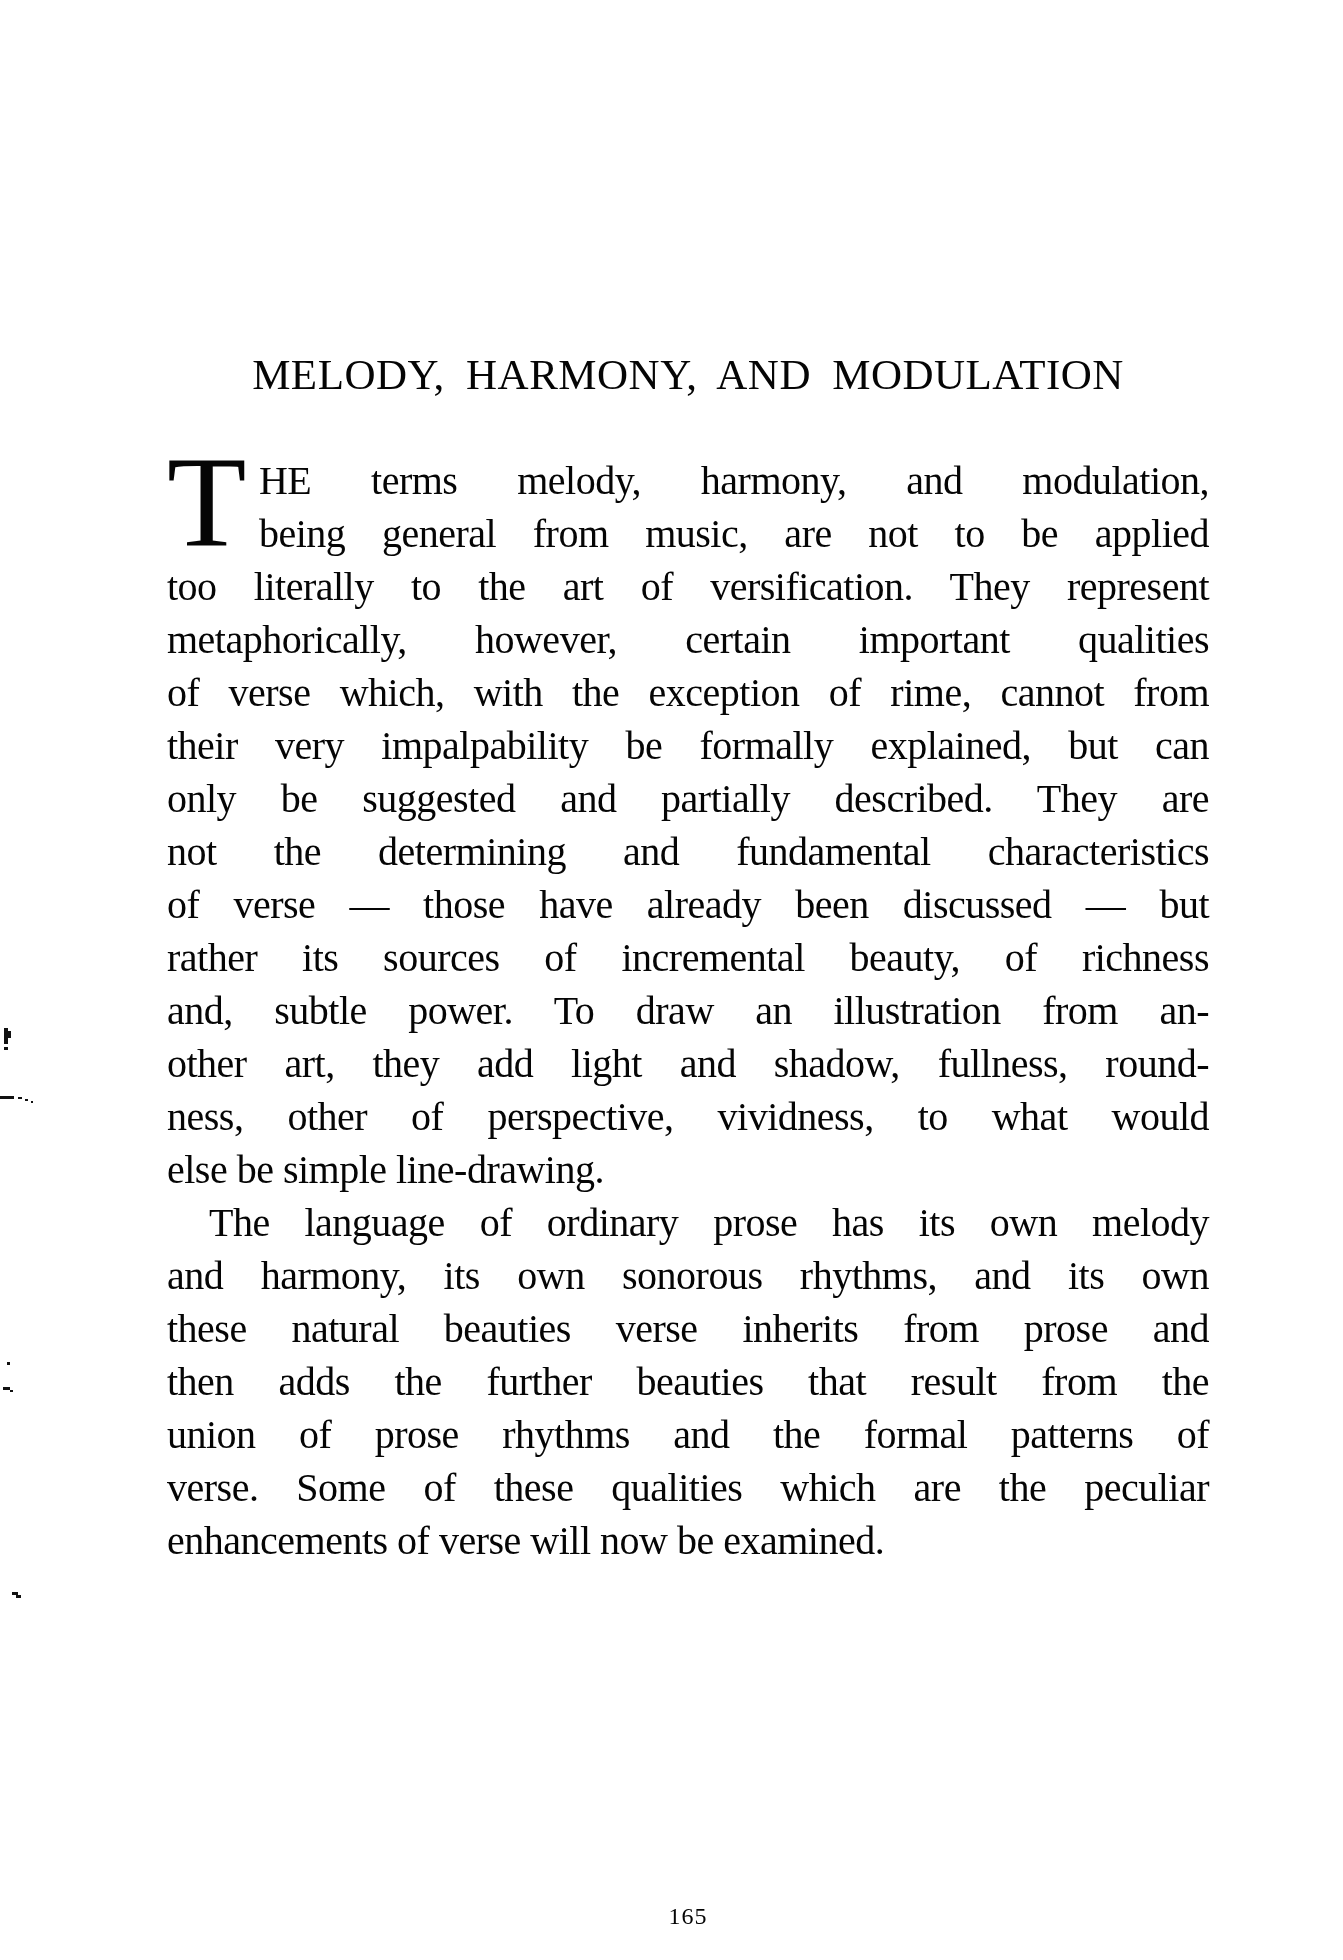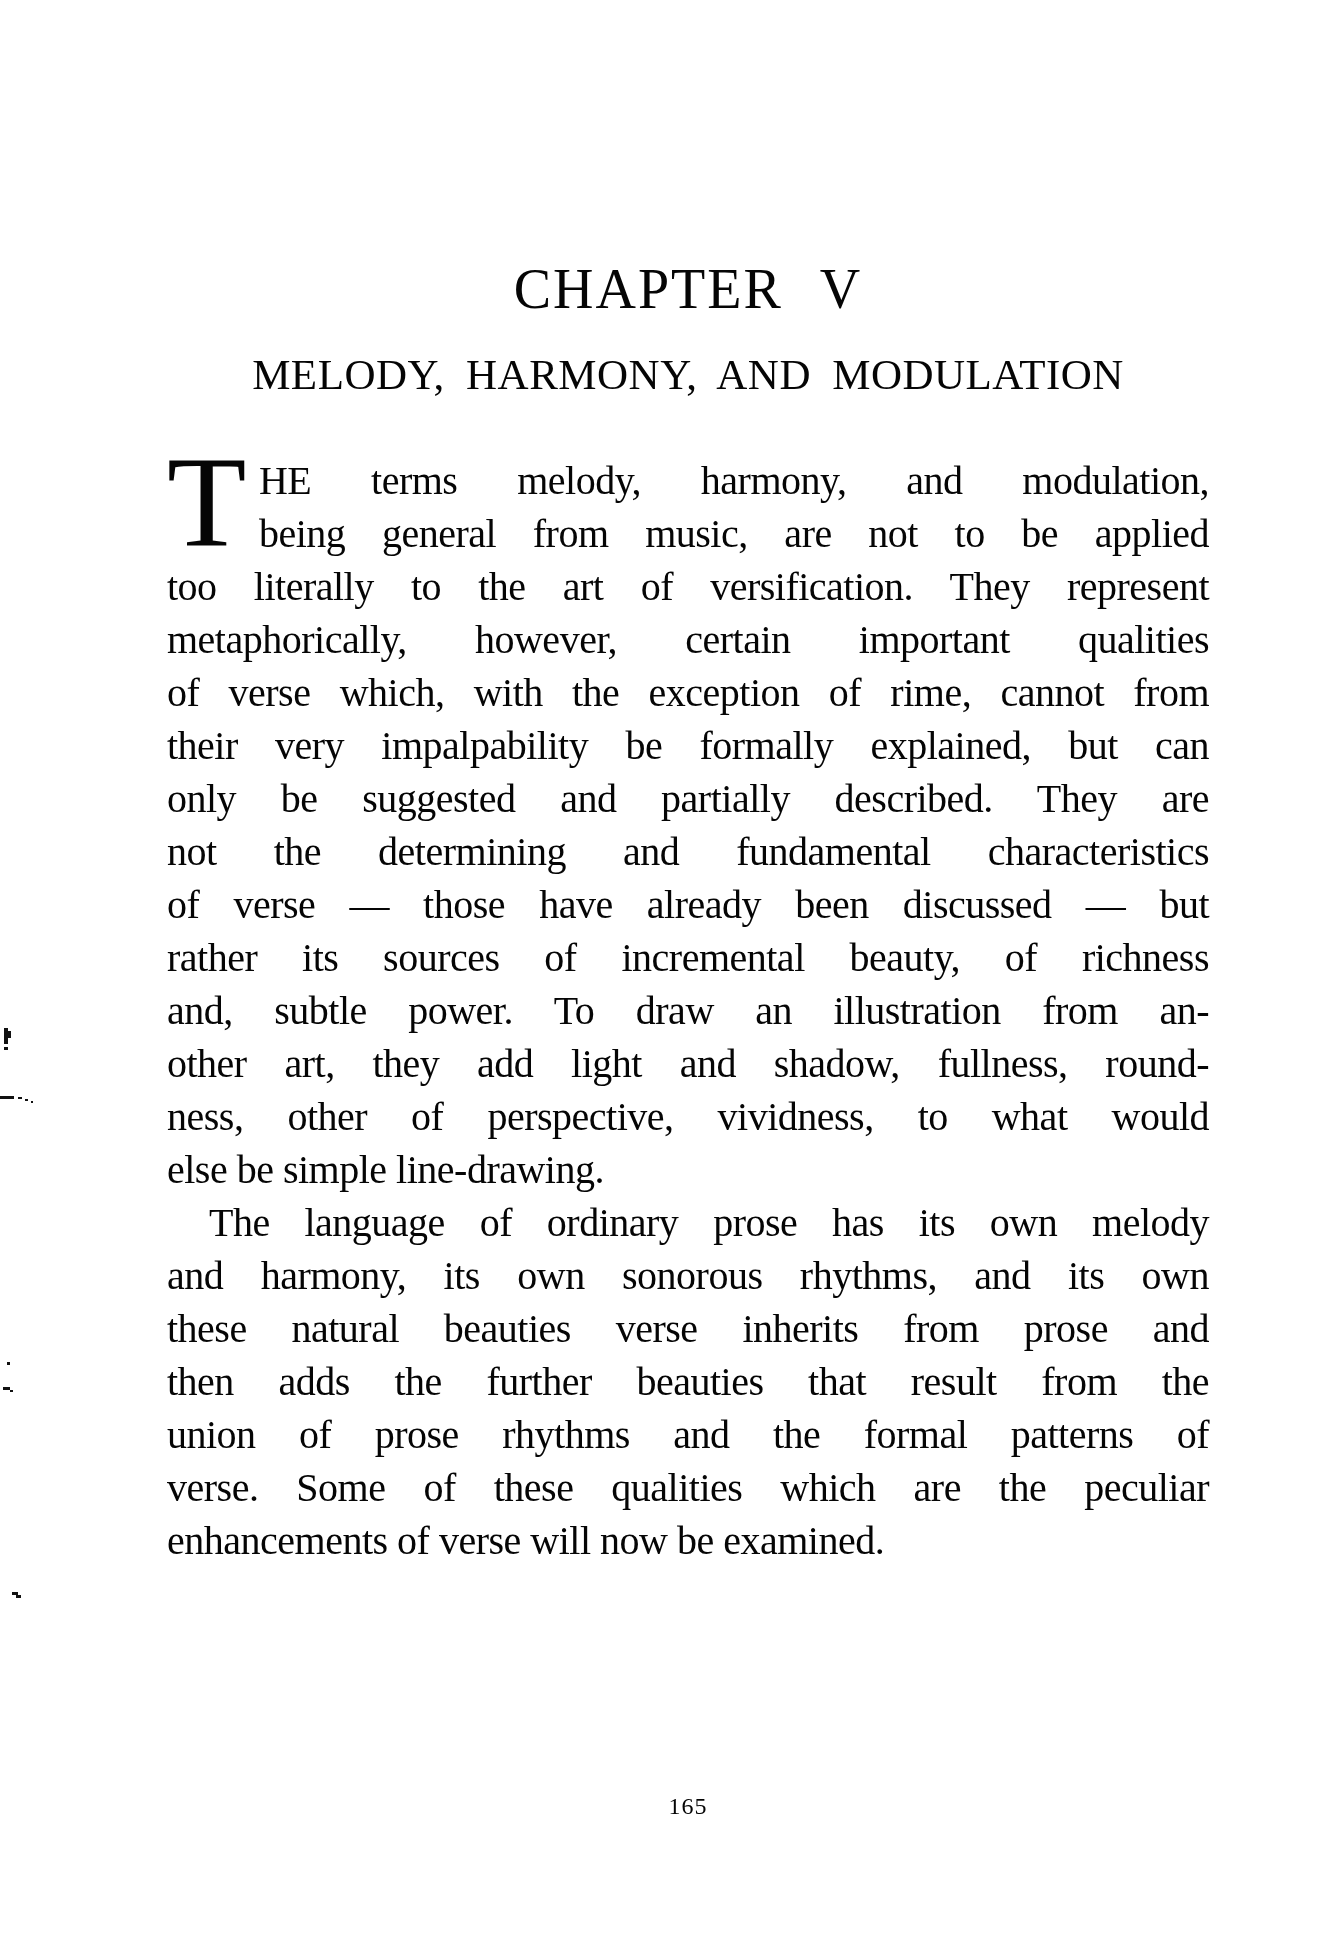--- a/index.html
+++ b/index.html
@@ -43,33 +43,32 @@
   .bl.nj { text-align:left; text-align-last:left; white-space:nowrap; }
   .ind1 { text-indent:42px; }
   .ind2 { text-indent:65px; }
   .dropcap {
     float:left;
     font-size:130px; line-height:95px;
     height:106px;
     margin:0 13px 0 0;
   }
   .page-number {
-    position:absolute; top:1794px; left:167px; width:1042px;
+    position:absolute; top:1904px; left:167px; width:1042px;
     text-align:center;
     font-size:24px; line-height:24px;
     letter-spacing:1px;
   }
   .art { position:absolute; background:#111; }
 </style>
 </head>
 <body>
 
 <div class="page">
 
-  <div class="chapter-heading">CHAPTER V</div>
 
   <div class="chapter-subtitle">MELODY, HARMONY, AND MODULATION</div>
 
   <div class="body-block">
 
     <div class="para">
       <span class="dropcap">T</span>
       <div class="bl j">HE terms melody, harmony, and modulation,</div>
       <div class="bl j">being general from music, are not to be applied</div>
       <div class="bl j">too literally to the art of versification. They represent</div>

